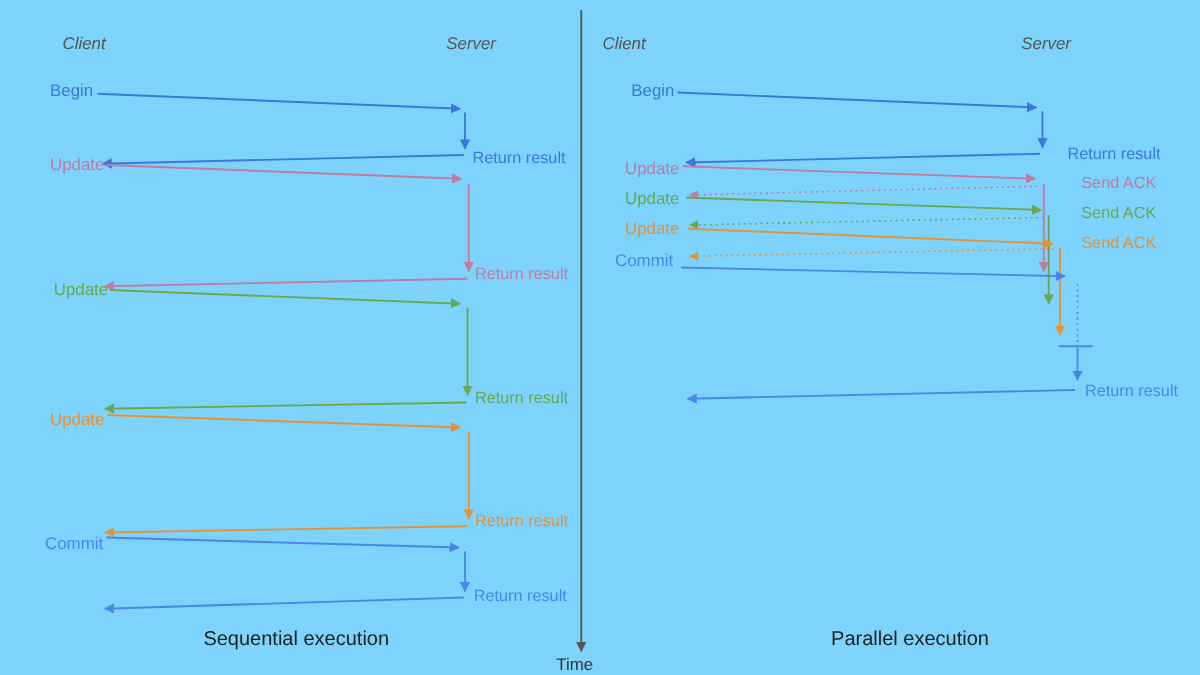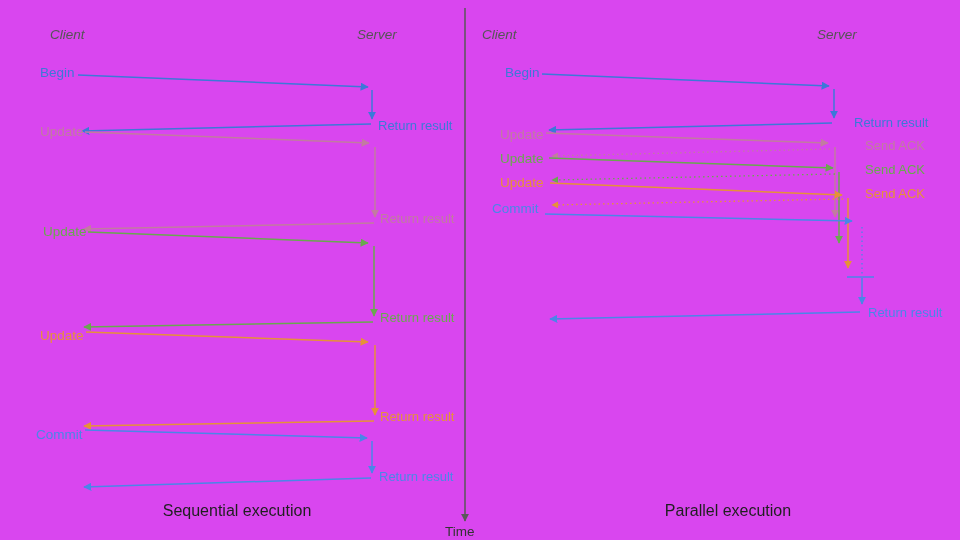--- a/index.html
+++ b/index.html
@@ -1,16 +1,16 @@
 <!DOCTYPE html>
 <html><head>
 <meta charset="utf-8">
 <style>
   html,body { margin:0; padding:0; background:#ffffff; }
-  .stage { position:relative; width:960px; height:540px; background:#d946ef; overflow:hidden;text-align:right; }
+  .stage { position:relative; width:960px; height:540px; background:#7dd3fc; overflow:hidden;text-align:right; }
   svg { display:block; }
   svg text { stroke:none; font-family:"Liberation Sans", sans-serif; }
   .ln  { fill:none; stroke-width:1.5; }
   .dot { fill:none; stroke-width:1.3; stroke-dasharray:1.5 3; }
   .lbl { font-size:13.5px; }
   .res { font-size:13px; }
   .hdr { font-size:13.5px; font-style:italic; fill:#555555; }
   .cap { font-size:16px; fill:#1f1f1f; text-anchor:middle; }
   .time{ font-size:13.5px; fill:#333333; }
 </style>

